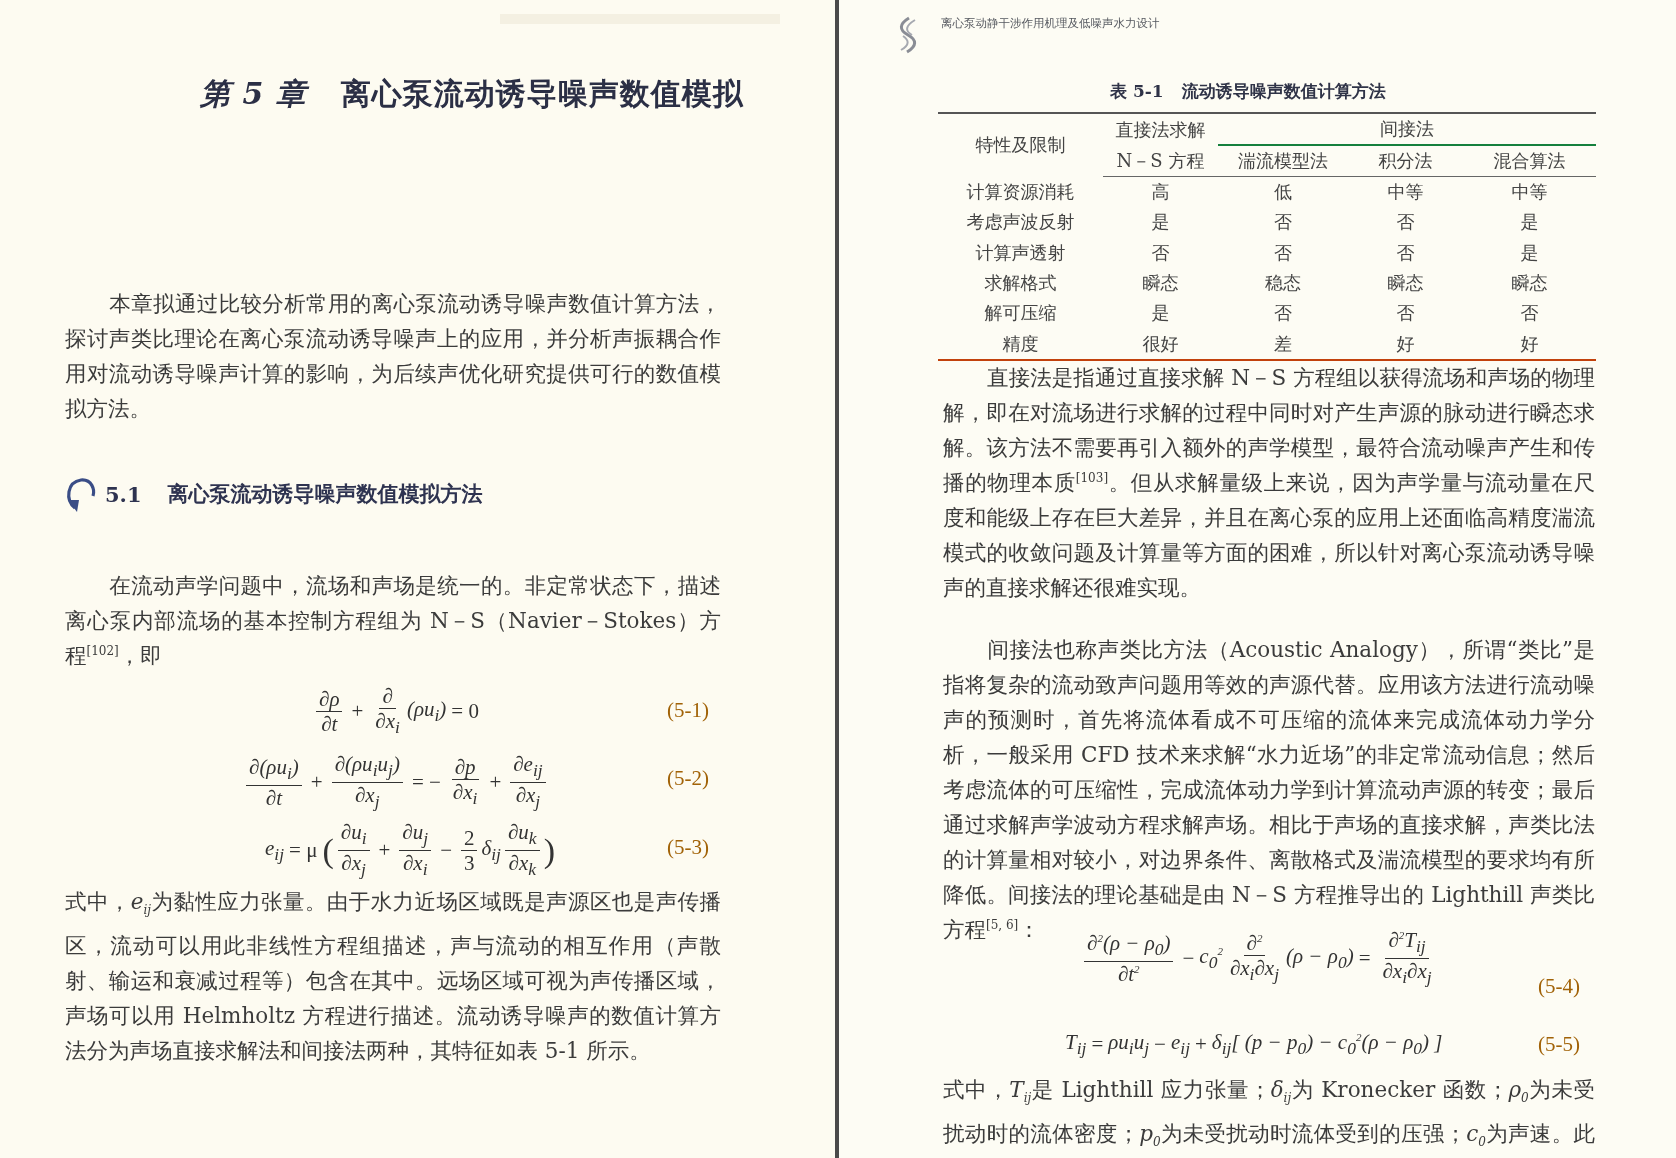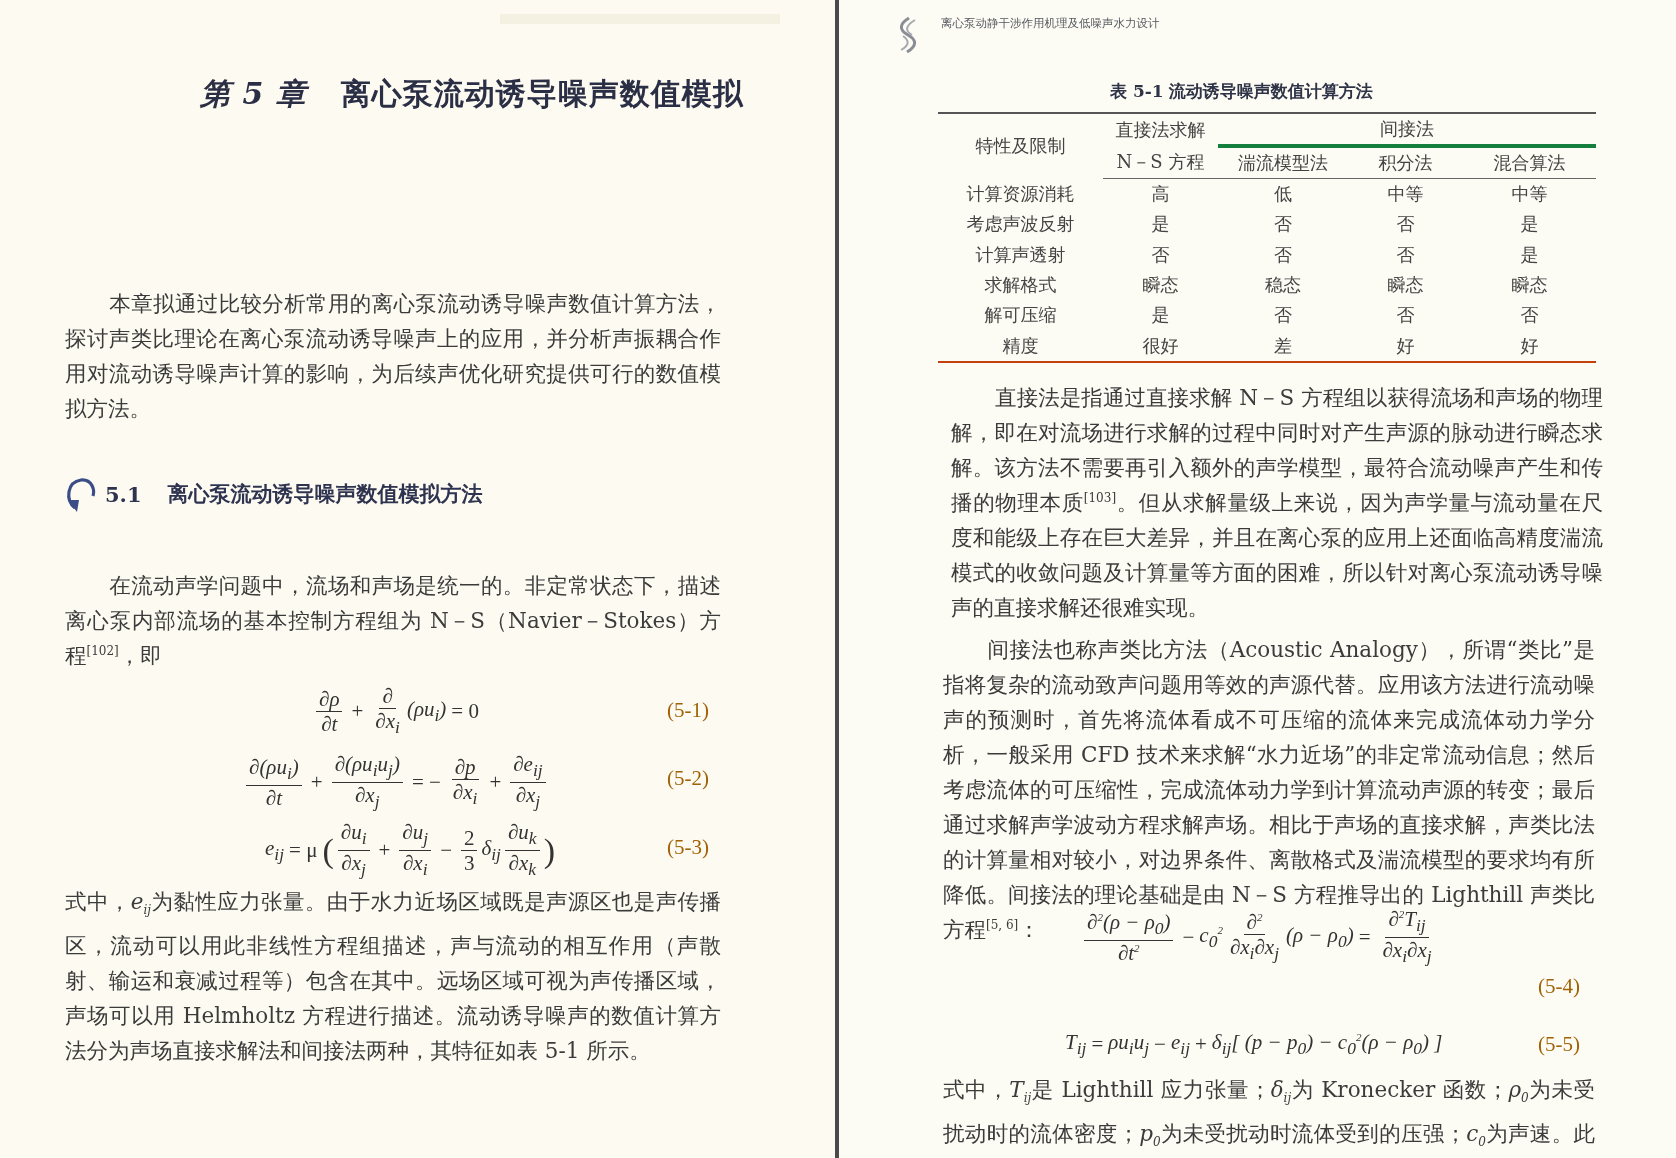--- a/index.html
+++ b/index.html
@@ -34,31 +34,31 @@
   .frac .n { border-bottom:1.3px solid #333; padding:0 3px; line-height:24px; }
   .frac .d { line-height:24px; padding:0 3px; }
   .op { font-style:normal; margin:0 5px; }
 
   
   .running-head { position:absolute; left:895px; top:16px; display:flex; }
   .logo-icon { width:26px; height:38px; margin-right:20px; }
   .running-text { font-family:"DejaVu Sans", sans-serif; font-size:11.5px; color:#55585f; }
 
   .table-caption { position:absolute; left:1110px; top:80px; font-size:17px; font-weight:bold; color:#2f3347; white-space:nowrap; }
-  .table-caption .cap-num { margin-right:5px; }
+  .table-caption .cap-num { margin-right:18px; }
 
   .tbl { position:absolute; left:938px; top:112px; width:658px; border-collapse:collapse; font-size:18px; color:#444; }
   .tbl td, .tbl th { text-align:center; font-weight:normal; padding:0; height:30px; }
   .tbl thead tr:first-child th { border-top:2px solid #555; }
-  .tbl .sub-rule { border-bottom:4px solid #15803d; }
+  .tbl .sub-rule { border-bottom:2px solid #15803d; }
   .tbl thead tr:last-child th { border-bottom:1.5px solid #666; }
   .tbl tbody tr:last-child td { border-bottom:2px solid #c2410c; }
   .tbl tbody td { height:30.3px; }
 
-  .r-p1 { left:943px; top:380px; width:652px;margin-left:8px; }
+  .r-p1 { left:943px; top:360px; width:652px; }
   .r-p2 { left:943px; top:632px; width:652px; }
   .r-p3 { left:943px; top:1072px; width:652px; }
 </style>
 </head>
 <body>
 
 <div class="page page-left">
   <div class="ghost-header"></div>
 
   <div class="chapter-title">
@@ -228,21 +228,21 @@
         <td>好</td>
         <td>好</td>
       </tr>
   </tbody>
 </table>
 
 <div class="para r-p1"><span class="indent"></span><span>直接法是指通过直接求解 N－S 方程组以获得流场和声场的物理解，即在对流场进行求解的过程中同时对产生声源的脉动进行瞬态求解。该方法不需要再引入额外的声学模型，最符合流动噪声产生和传播的物理本质</span><sup>[103]</sup><span>。但从求解量级上来说，因为声学量与流动量在尺度和能级上存在巨大差异，并且在离心泵的应用上还面临高精度湍流模式的收敛问题及计算量等方面的困难，所以针对离心泵流动诱导噪声的直接求解还很难实现。</span></div>
 
 <div class="para r-p2"><span class="indent"></span><span>间接法也称声类比方法（Acoustic Analogy），所谓“类比”是指将复杂的流动致声问题用等效的声源代替。应用该方法进行流动噪声的预测时，首先将流体看成不可压缩的流体来完成流体动力学分析，一般采用 CFD 技术来求解“水力近场”的非定常流动信息；然后考虑流体的可压缩性，完成流体动力学到计算流动声源的转变；最后通过求解声学波动方程求解声场。相比于声场的直接求解，声类比法的计算量相对较小，对边界条件、离散格式及湍流模型的要求均有所降低。间接法的理论基础是由 N－S 方程推导出的 Lighthill 声类比方程</span><sup>[5, 6]</sup><span>：</span></div>
 
-<div class="eq" style="left:1080px; top:907px;">
+<div class="eq" style="left:1080px; top:928px;">
   <span class="frac">
       <span class="n">∂<sup style="font-size:11px">2</sup>(ρ − ρ<sub>0</sub>)</span>
       <span class="d">∂t<sup style="font-size:11px">2</sup></span>
     </span>
   <span class="op">−</span>
     <span>c<sub>0</sub><sup style="font-size:11px">2</sup></span>
   <span class="frac">
       <span class="n">∂<sup style="font-size:11px">2</sup></span>
       <span class="d">∂x<sub>i</sub>∂x<sub>j</sub></span>
     </span>

